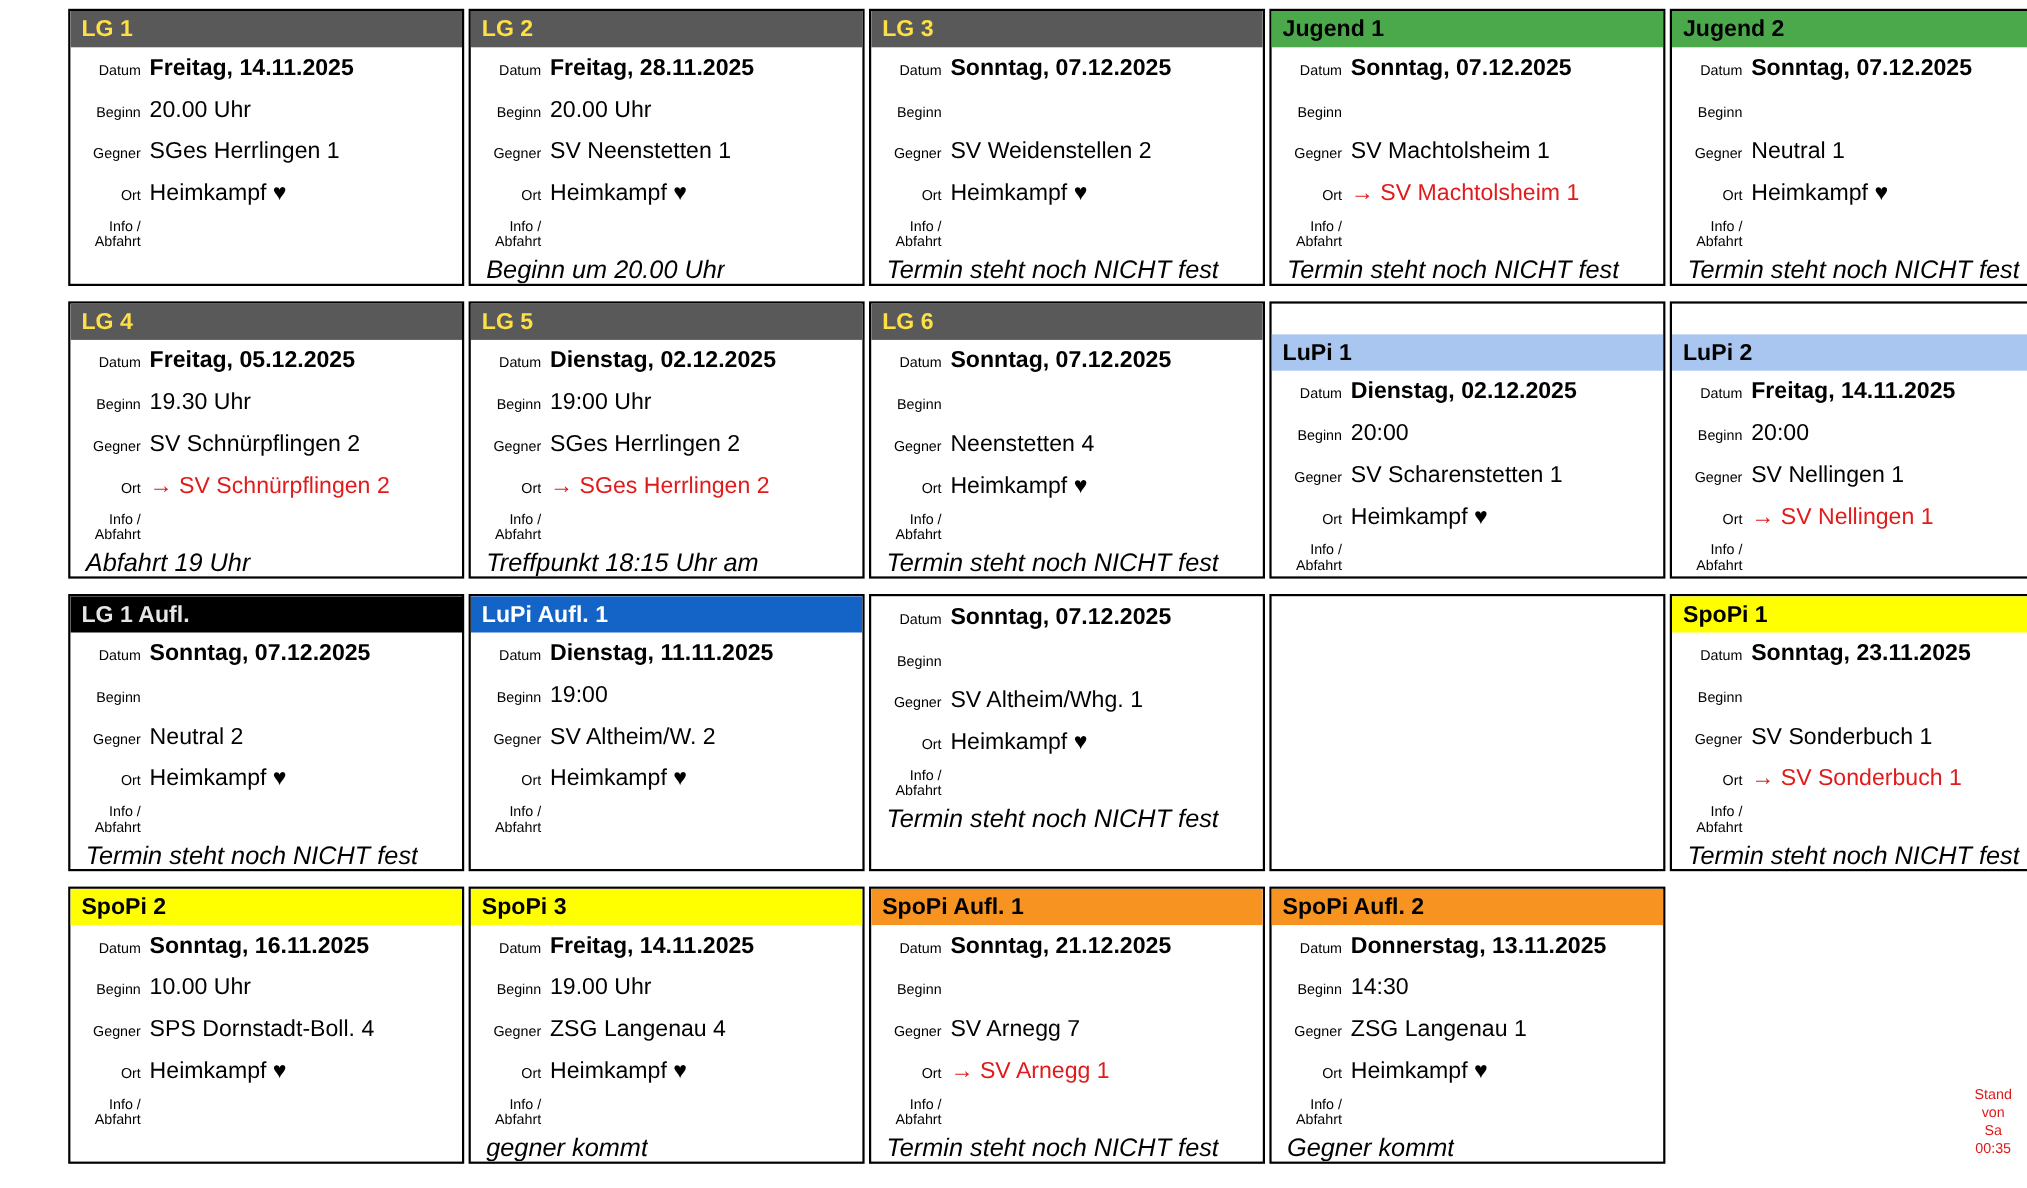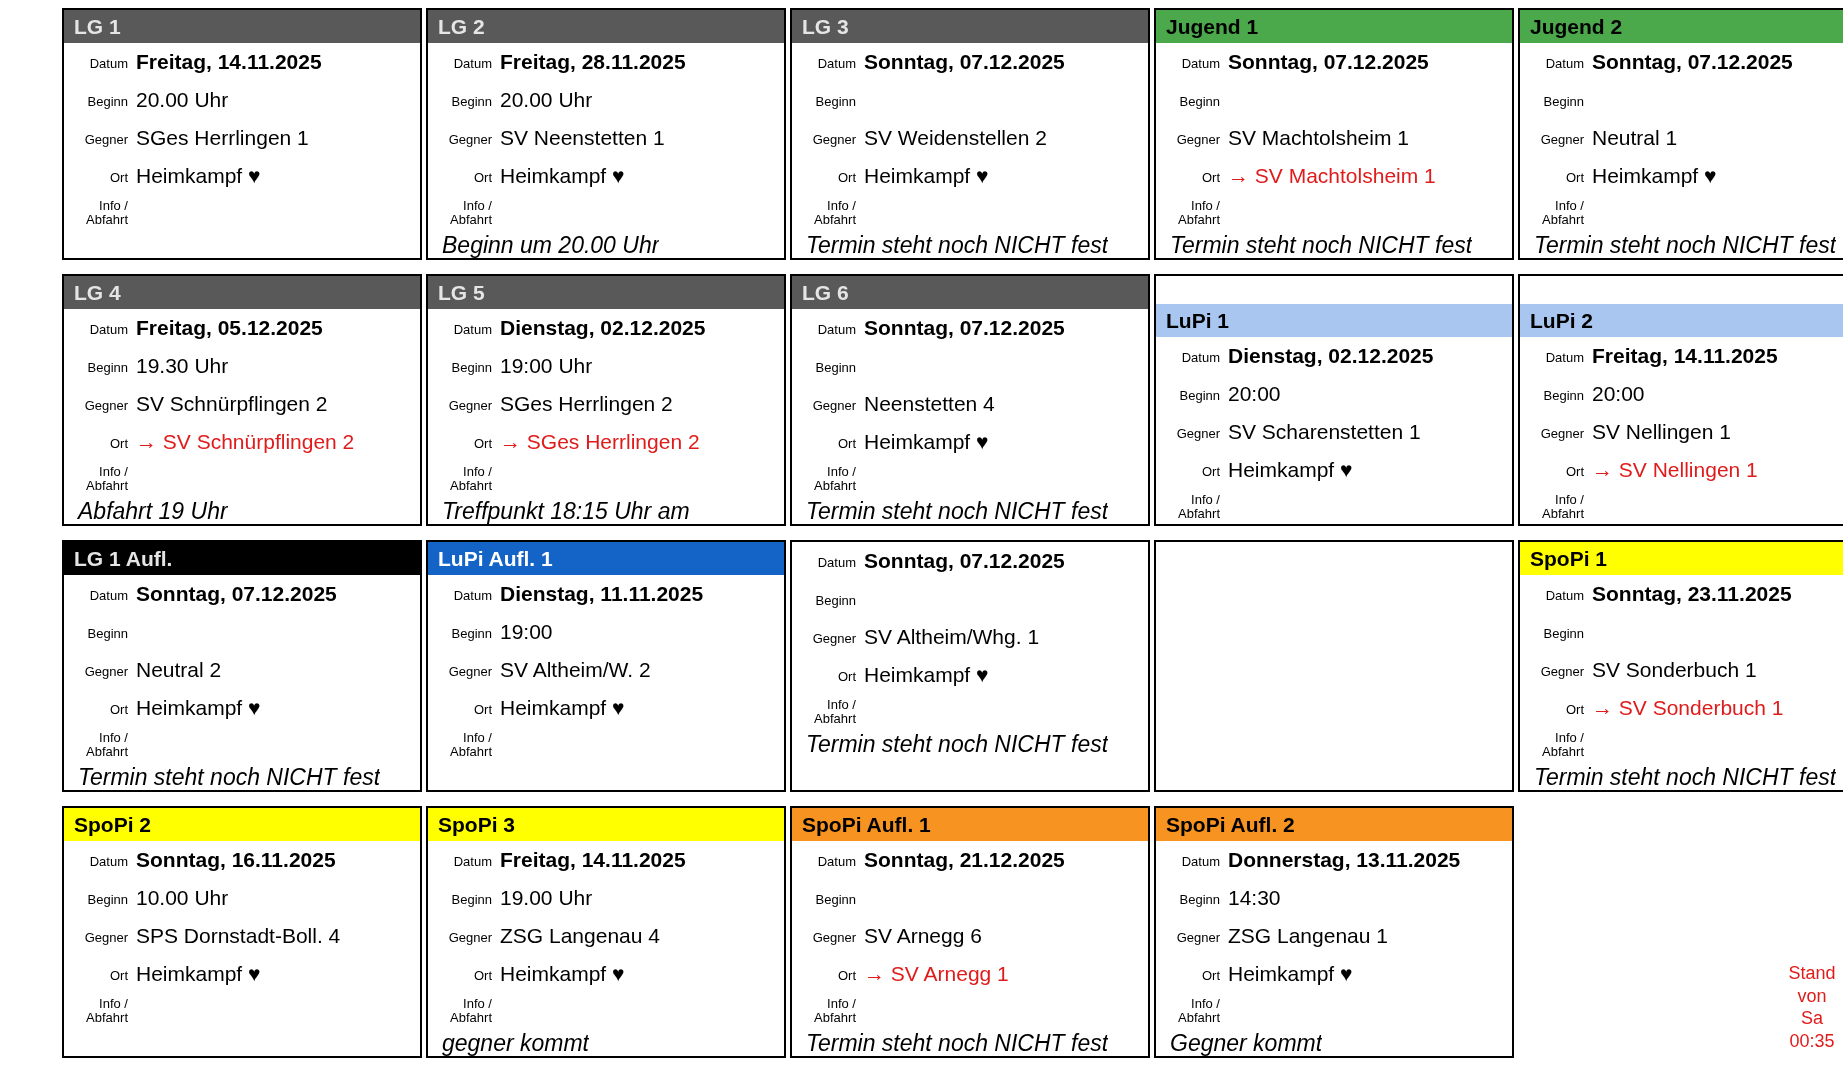--- a/index.html
+++ b/index.html
@@ -39,21 +39,21 @@
   }
   .card-head {
     height: 33px;
     line-height: 33px;
     font-size: 21px;
     font-weight: bold;
     padding-left: 10px;
     box-sizing: border-box;
     color: #000;
   }
-  .head-gray   { background: #595959; color: #e5e5e5; }
+  .head-gray   { background: #595959; color: #fde047; }
   .head-green  { background: #4bA94b; color: #000000; }
   .head-blue-l { background: #a8c6ef; color: #000000; margin-top: 28px; }
   .head-black  { background: #000000; color: #e5e5e5; }
   .head-blue   { background: #1464c8; color: #ffffff; }
   .head-yellow { background: #ffff00; color: #000000; }
   .head-orange { background: #f79321; color: #000000; }
 
   .rows {
     padding: 0;
     margin-left: 12px;
@@ -97,21 +97,21 @@
   .row.info-row { min-height: 46px; align-items: flex-start; flex-direction: column; }
   .row.info-row .lbl { padding-top: 4px; }
   .heart { letter-spacing: 0; }
 
   .stand {
     position: absolute;
     right: 2px;
     bottom: 6px;
     width: 58px;
     color: #e01b1b;
-    font-size: 18px;
+    font-size: 13px;
     line-height: 1.25;
     text-align: center;
   }
   .stand div { white-space: nowrap; }
 </style>
 </head>
 <body>
 
 <div class="sheet">
   <div class="grid" id="grid">
@@ -521,21 +521,21 @@
           <div class="row">
             <div class="lbl"><span>Datum</span></div>
             <div class="val bold">Sonntag, 21.12.2025</div>
           </div>
           <div class="row">
             <div class="lbl"><span>Beginn</span></div>
             <div class="val "></div>
           </div>
           <div class="row">
             <div class="lbl"><span>Gegner</span></div>
-            <div class="val ">SV Arnegg 6</div>
+            <div class="val ">SV Arnegg 7</div>
           </div>
           <div class="row">
             <div class="lbl"><span>Ort</span></div>
             <div class="val red">→ SV Arnegg 1</div>
           </div>
           <div class="row info-row">
             <div class="lbl two-line"><span>Info /</span><br><span>Abfahrt</span></div>
             <div class="val info">Termin steht noch NICHT fest</div>
           </div>
         </div>

